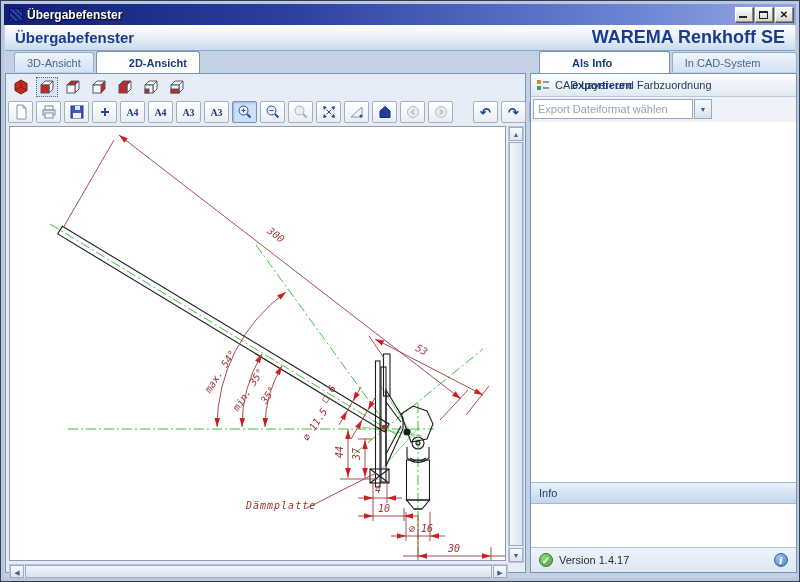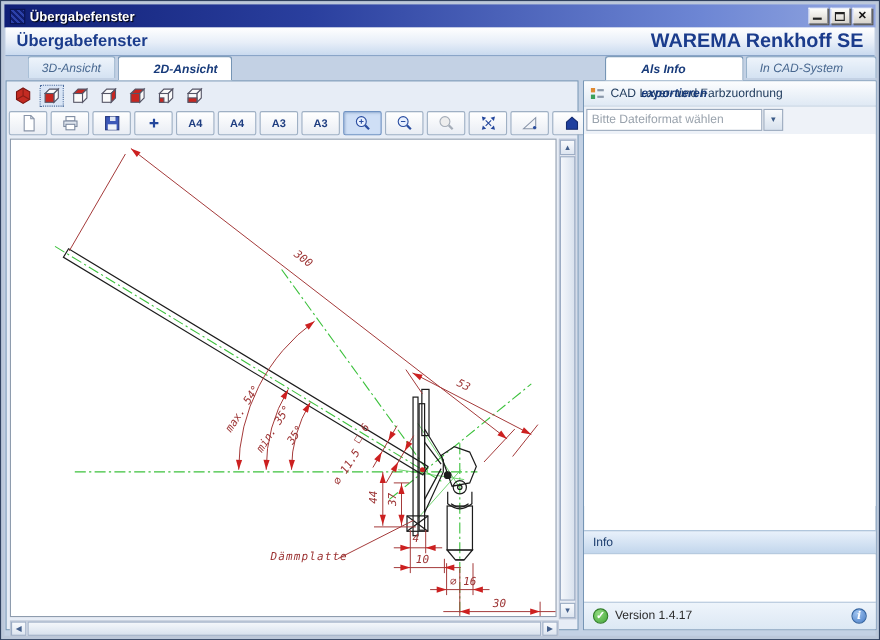--- a/index.html
+++ b/index.html
@@ -32,44 +32,44 @@
   .appheader { position:absolute; left:4px; top:24px; right:4px; height:26px;
     background:linear-gradient(#ffffff,#e7eef8 55%,#c9daef); border-bottom:1px solid #8aa5c8;
     display:flex; align-items:center; padding:0 10px; }
   .appheader .h-left { color:#1b3c8c; font-weight:bold; font-size:15px; }
   .appheader .h-right { margin-left:auto; color:#1b3c8c; font-weight:bold; font-size:18px; }
 
   
   .lpane { position:absolute; left:4px; top:50px; width:521px; height:522px; }
   .rpane { position:absolute; left:529px; top:50px; width:267px; height:522px; }
 
-  .tabsrow { position:absolute; left:16px; top:0; right:0; height:22px; display:flex;
-    align-items:flex-start; padding-left:4px; gap:2px;font-style:italic; }
+  .tabsrow { position:absolute; left:5px; top:0; right:0; height:22px; display:flex;
+    align-items:center; padding-left:4px; gap:2px; }
   .tab { height:20px; padding:0 12px; font-size:11px; line-height:20px; color:#47678f;
     background:linear-gradient(#eef4fb,#d4e2f2); border:1px solid #93afc9; border-bottom:none;
     border-radius:3px 3px 0 0; }
   .tab.active { background:#fff; color:#173a7a; font-weight:bold; height:22px; line-height:22px;
     position:relative; z-index:2; border-color:#7695b5;padding-left:32px; }
 
   .lbody { position:absolute; left:0; top:22px; right:0; bottom:0;
     border:1px solid #7695b5; background:#e7edf6; }
   .rbody { position:absolute; left:0; top:22px; right:0; bottom:0;
     border:1px solid #7695b5; background:#ffffff; }
 
   
   .cuberow { position:absolute; left:4px; top:2px; height:22px; display:flex; gap:4px; align-items:center; }
   .cbtn { width:22px; height:20px; display:flex; align-items:center; justify-content:center;
     border:1px solid transparent; }
   .cbtn.sel { border:1px dotted #4a6a9a; background:#d9e5f6; }
 
   
   .toolbar { position:absolute; left:2px; top:26px; height:24px; display:flex; gap:3px; align-items:center; }
-  .tbtn { width:35px; height:22px; background:linear-gradient(#ffffff,#e9edf4);
+  .tbtn { width:25px; height:22px; background:linear-gradient(#ffffff,#e9edf4);
     border:1px solid #9fb0c4; border-radius:2px; display:flex; align-items:center;
-    justify-content:center; font-size:10px; color:#1e3d80; font-weight:bold; }
+    justify-content:center; font-size:10px; color:#1e3d80; font-weight:bold;font-family:Liberation Serif, serif; }
   .tbtn.sel { background:#cfdff6; border-color:#6f92c2; box-shadow:inset 1px 1px 2px #9fb6d6; }
   .tbtn.dis { color:#aab2bd; }
   .tbtn .uarr { font-size:13px; font-weight:bold; color:#24479c; line-height:1; }
   .tbtn.gap { visibility:hidden; width:14px; border:none; }
 
   
   .canvas { position:absolute; left:3px; top:52px; width:497px; height:435px;
     background:#fff; border:1px solid #8e9cae; }
   .vscroll { position:absolute; right:1px; top:52px; width:16px; height:437px;
     background:#e8ecf4; border:1px solid #b9c4d4; }
@@ -444,21 +444,21 @@
         <svg width="12" height="12">
           <rect x="0" y="1" width="4" height="4" fill="#e08a30"></rect>
           <rect x="0" y="7" width="4" height="4" fill="#3aa05a"></rect>
           <rect x="6" y="2" width="6" height="2" fill="#8a98aa"></rect>
           <rect x="6" y="8" width="6" height="2" fill="#8a98aa"></rect>
         </svg>
         <span>CAD Layer- und Farbzuordnung</span>
       </div>
 
       <div class="selectrow">
-        <div class="selbox">Bitte Dateiformat wählen</div>
+        <div class="selbox">Export Dateiformat wählen</div>
         <div class="selarrow">▼</div>
       </div>
 
       <div class="rfill"></div>
 
 
       <div class="infoheader">
         <span>Info</span>
       </div>
       <div class="infobody"></div>

